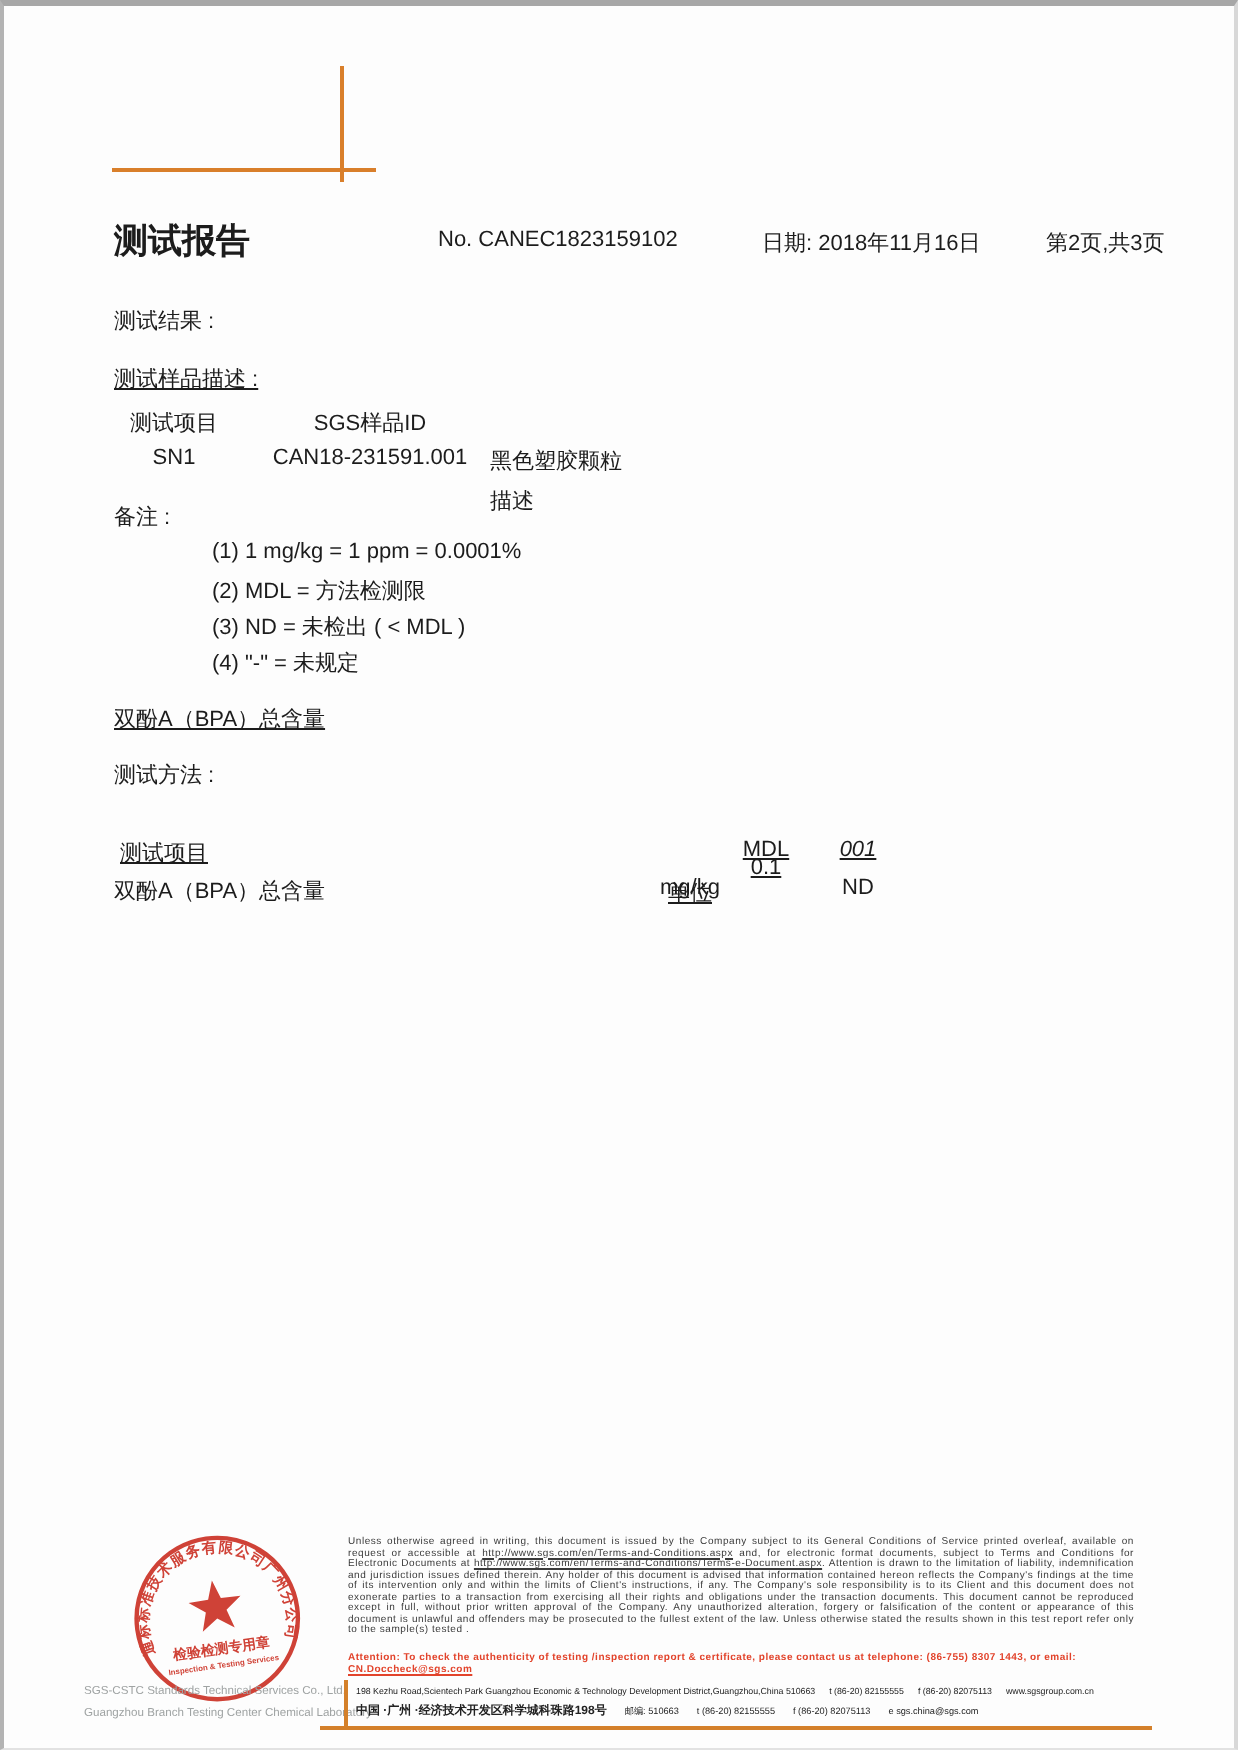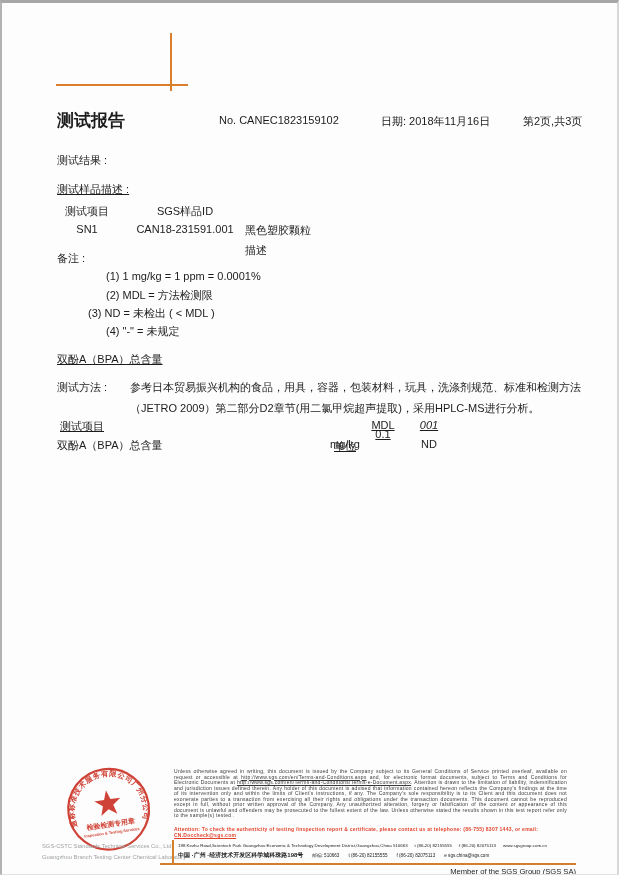--- a/index.html
+++ b/index.html
@@ -81,27 +81,26 @@
   <div class="abs txt b ctr" style="left:130px;top:201px;width:106px;">SGS样品ID</div>
   <div class="abs txt b" style="left:243px;top:201px;margin-top:39px;">描述</div>
   <div class="abs txt ctr" style="left:50px;top:220px;width:70px;">SN1</div>
   <div class="abs txt ctr" style="left:130px;top:220px;width:106px;">CAN18-231591.001</div>
   <div class="abs txt" style="left:243px;top:220px;">黑色塑胶颗粒</div>
 
   <div class="abs txt" style="left:55px;top:248px;">备注 :</div>
 
   <div class="abs txt" style="left:104px;top:267px;">(1) 1 mg/kg = 1 ppm = 0.0001%</div>
   <div class="abs txt" style="left:104px;top:285px;">(2) MDL = 方法检测限</div>
-  <div class="abs txt" style="left:86px;top:303px;">(3) ND = 未检出 ( &lt; MDL )</div>
+  <div class="abs txt" style="left:104px;top:303px;">(3) ND = 未检出 ( &lt; MDL )</div>
   <div class="abs txt" style="left:104px;top:321px;">(4) "-" = 未规定</div>
 
   <div class="abs txt b u" style="left:55px;top:349px;">双酚A（BPA）总含量</div>
 
   <div class="abs txt" style="left:55px;top:377px;">测试方法 :</div>
-  <div class="abs txt method-text">参考日本贸易振兴机构的食品，用具，容器，包装材料，玩具，洗涤剂规范、标准和检测方法（JETRO 2009）第二部分D2章节(用二氯甲烷超声提取)，采用HPLC-MS进行分析。</div>
 
   <div class="abs txt b u" style="left:58px;top:416px;">测试项目</div>
   <div class="abs txt b u ctr col-unit" style="top:416px;margin-top:20px;">单位</div>
   <div class="abs txt b u ctr col-mdl" style="top:416px;">MDL</div>
   <div class="abs txt b u ctr col-res" style="top:416px;font-style:italic;">001</div>
 
   <div class="abs txt" style="left:55px;top:435px;">双酚A（BPA）总含量</div>
   <div class="abs txt ctr col-unit" style="top:435px;">mg/kg</div>
   <div class="abs txt ctr col-mdl" style="top:425px;text-decoration:underline;">0.1</div>
   <div class="abs txt ctr col-res" style="top:435px;">ND</div>
@@ -135,15 +134,14 @@
   </div>
   <div class="abs addr-row2">
     <span class="cnaddr">中国 ·广州 ·经济技术开发区科学城科珠路198号</span>
     <span class="sm">邮编: 510663</span>
     <span class="sm">t (86-20) 82155555</span>
     <span class="sm">f (86-20) 82075113</span>
     <span class="sm">e sgs.china@sgs.com</span>
   </div>
 
   <div class="abs foot-hline"></div>
-  <div class="abs member">Member of the SGS Group (SGS SA)</div>
 
 </div>
 
 </body></html>

